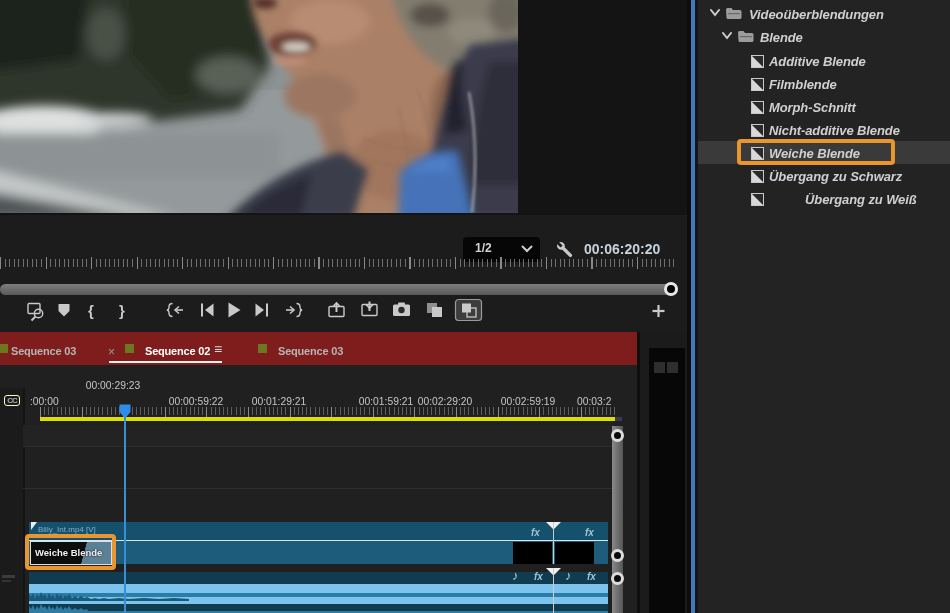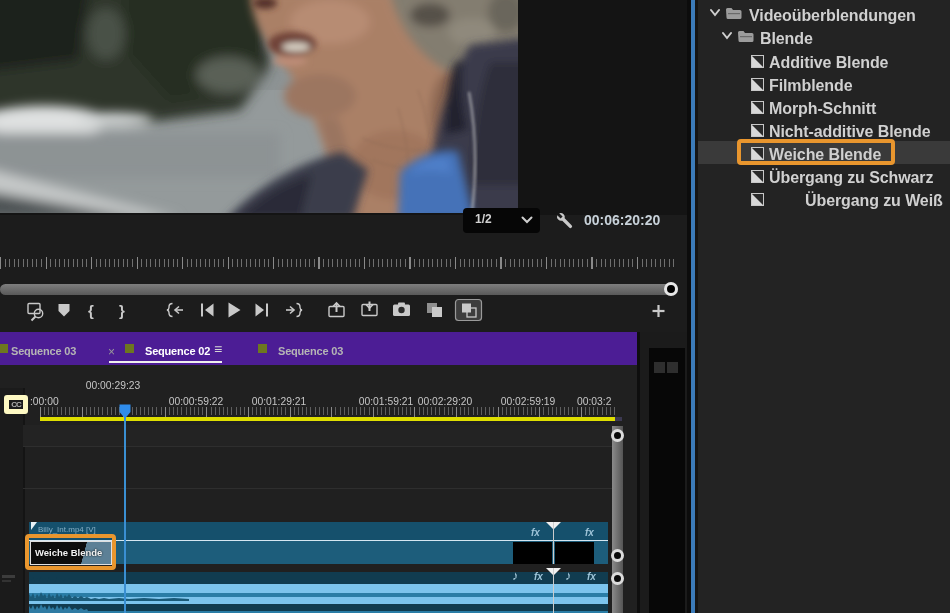--- a/index.html
+++ b/index.html
@@ -1,19 +1,19 @@
 <!DOCTYPE html>
 <html><head>
 <meta charset="utf-8">
 <style>
   html,body{margin:0;padding:0;background:#1d1d1d;}
   #stage{position:relative;width:950px;height:613px;overflow:hidden;
     font-family:"Liberation Sans",sans-serif;background:#1d1d1d;}
   .abs{position:absolute;}
-  .treelab{font-size:16px;font-weight:700;color:#d0d0d0;letter-spacing:-.1px;white-space:nowrap;}
+  .treelab{font-size:13px;font-weight:700;color:#d0d0d0;letter-spacing:-.1px;white-space:nowrap;font-style:italic;}
   .fxicon{width:11px;height:11px;border:1px solid #c8c8c8;background:#2a2a2a;}
   .fxicon::before{content:'';position:absolute;left:0;bottom:0;width:0;height:0;
     border-left:11px solid #d8d8d8;border-top:11px solid transparent;}
   .tlab{font-size:11px;color:#c9c9c9;white-space:nowrap;}
   .rlab{font-size:10.3px;color:#c6c6c6;white-space:nowrap;}
 </style>
 </head>
 <body>
 <div id="stage">
 
@@ -91,21 +91,21 @@
           <path d="M300 220 L238 220 C256 200 282 184 312 174 Z" fill="#2b2c37"></path>
         </g>
         <g filter="url(#b4)">
           <path d="M400 172 C415 156 438 148 458 151 L474 220 H398 Z" fill="#4472b8"></path>
           <path d="M410 172 C420 162 436 156 448 158 L452 174 C438 170 420 170 412 174 Z" fill="#4f7fc9"></path>
         </g>
         <path d="M469 92 C476 130 477 170 472 213" stroke="#c4c5c8" stroke-width="2" fill="none" opacity="0.8" filter="url(#b2)"></path>
       </svg>
     </div>
 
-    <div class="abs" id="controls" style="left:0;top:201px;width:611px;height:43px;">
+    <div class="abs" id="controls" style="left:0;top:230px;width:611px;height:43px;">
       <div class="abs" style="left:463px;top:7px;width:77px;height:25px;background:#060606;border-radius:4px;"></div>
       <div class="abs" style="left:475px;top:11px;font-size:12px;font-weight:700;color:#d2d2d2;">1/2</div>
       <svg class="abs" style="left:521px;top:15px;" width="12" height="8" viewBox="0 0 12 8">
         <path d="M1.5 1.5 L6 6 L10.5 1.5" fill="none" stroke="#cfcfcf" stroke-width="2" stroke-linecap="round"></path>
       </svg>
       <svg class="abs" style="left:555px;top:10px;" width="20" height="20" viewBox="0 0 20 20">
         <path d="M4.2 2.2 L7.6 5.6 L5.6 7.6 L2.2 4.2 Q1.4 6.8 3.2 8.6 Q4.9 10.3 7.3 9.7 L14.2 16.6 Q15.4 17.8 16.6 16.6 Q17.8 15.4 16.6 14.2 L9.7 7.3 Q10.3 4.9 8.6 3.2 Q6.8 1.4 4.2 2.2 Z" fill="#c9c9c9"></path>
       </svg>
       <div class="abs" style="left:584px;top:11px;font-size:14px;font-weight:700;color:#c8d2da;letter-spacing:0;">00:06:20:20</div>
     </div>
@@ -172,36 +172,36 @@
         </g>
         <g fill="#c9c9c9" font-family="Liberation Sans" font-size="15" font-weight="700">
           <text x="88" y="17.5">{</text>
           <text x="119" y="17.5">}</text>
         </g>
       </svg>
     </div>
   </div>
 
   <div class="abs" id="timeline" style="left:0;top:332px;width:691px;height:281px;background:#202020;">
-    <div class="abs" id="tabs" style="left:0;top:0;width:691px;height:33px;background:#4c1d95;">
+    <div class="abs" id="tabs" style="left:0;top:0;width:691px;height:33px;background:#7f1d1d;">
       <div class="abs" style="left:0;top:12px;width:8px;height:9px;background:#6d771f;"></div>
       <div class="abs tlab" style="left:11px;top:13px;font-weight:700;color:#b5b5b5;letter-spacing:-.2px;">Sequence 03</div>
       <div class="abs" style="left:108px;top:13px;font-size:12px;color:#9a9a9a;">×</div>
       <div class="abs" style="left:125px;top:12px;width:9px;height:9px;background:#6d771f;"></div>
       <div class="abs tlab" style="left:145px;top:13px;font-weight:700;color:#fff;letter-spacing:-.2px;">Sequence 02</div>
       <div class="abs" style="left:214px;top:9px;font-size:14px;color:#d5d5d5;">≡</div>
       <div class="abs" style="left:109px;top:29px;width:113px;height:2px;background:#f0f0f0;"></div>
       <div class="abs" style="left:258px;top:12px;width:9px;height:9px;background:#6d771f;"></div>
       <div class="abs tlab" style="left:278px;top:13px;font-weight:700;color:#b5b5b5;letter-spacing:-.2px;">Sequence 03</div>
     </div>
     <div class="abs" id="tlbody" style="left:0;top:33px;width:691px;height:248px;">
 
       <div class="abs" style="left:0;top:23px;width:23px;height:225px;background:#1b1b1b;border-right:2px solid #141414;"></div>
 
-      <div class="abs" style="left:4px;top:30px;width:14px;height:9px;border:5px solid #fef9c3;border-radius:3px;
+      <div class="abs" style="left:4px;top:30px;width:14px;height:9px;border:1px solid #fef9c3;border-radius:3px;
            font-size:8px;font-weight:700;color:#b0b0b0;line-height:9px;text-align:center;letter-spacing:-1px;">CC</div>
 
       <div class="abs rlab" style="left:30px;top:31px;">:00:00</div>
       <div class="abs rlab" style="left:113px;top:15px;transform:translateX(-50%);">00:00:29:23</div>
       <div class="abs rlab" style="left:196px;top:31px;transform:translateX(-50%);">00:00:59:22</div>
       <div class="abs rlab" style="left:279px;top:31px;transform:translateX(-50%);">00:01:29:21</div>
       <div class="abs rlab" style="left:362px;top:31px;transform:translateX(-50%);margin-left:24px;">00:01:59:21</div>
       <div class="abs rlab" style="left:445px;top:31px;transform:translateX(-50%);">00:02:29:20</div>
       <div class="abs rlab" style="left:528px;top:31px;transform:translateX(-50%);">00:02:59:19</div>
       <div class="abs rlab" style="left:577px;top:31px;">00:03:2</div>

